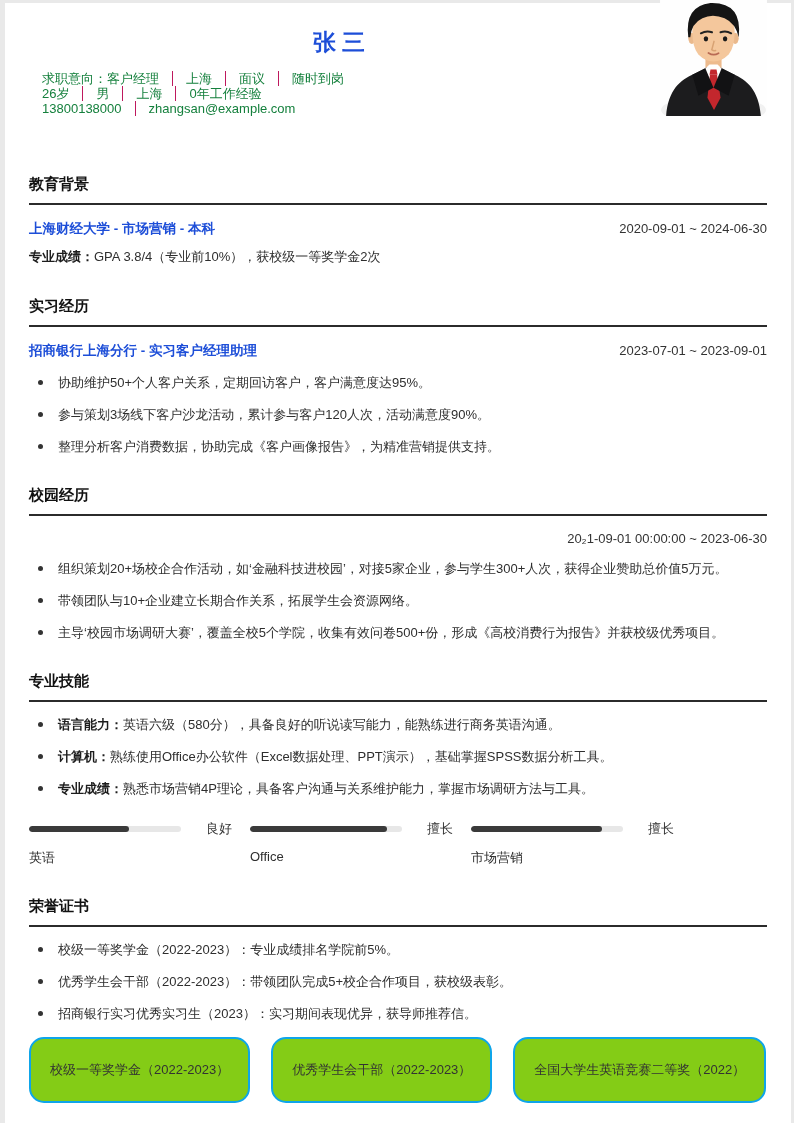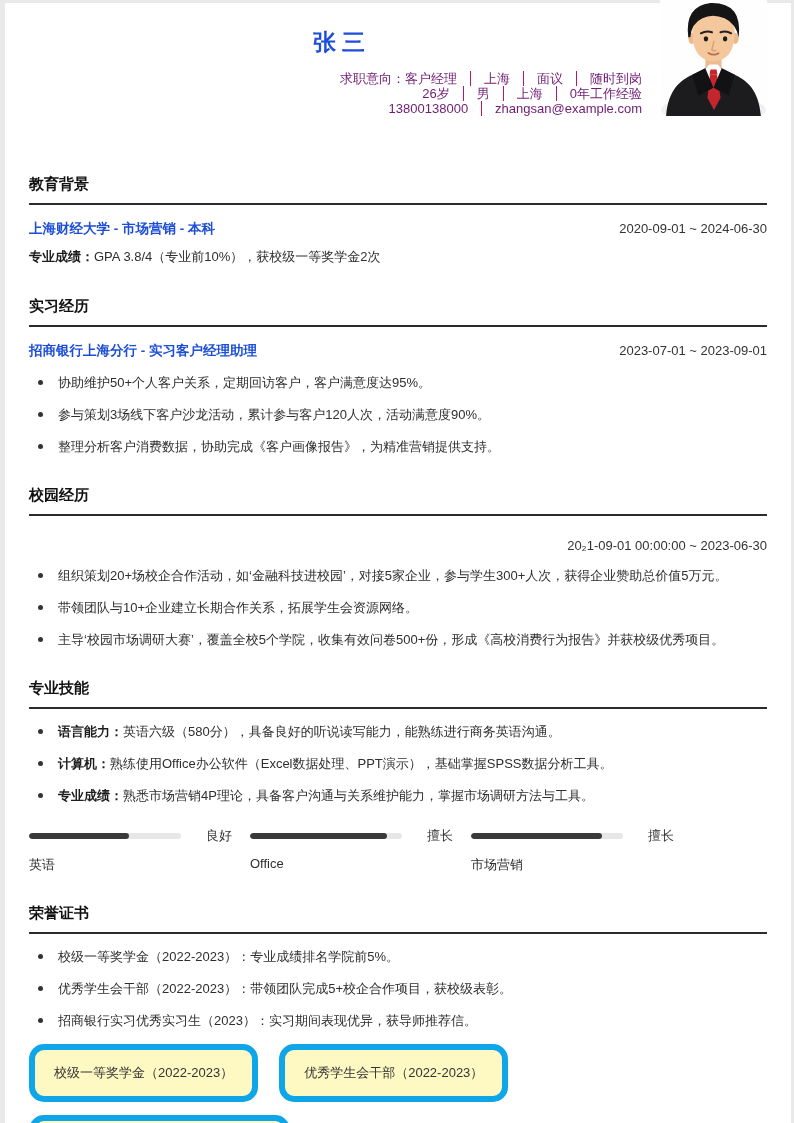--- a/index.html
+++ b/index.html
@@ -8,50 +8,50 @@
     font-family:"Liberation Sans",sans-serif;
   }
   .page{
     position:absolute;left:5px;top:3px;width:786px;height:1400px;
     background:#ffffff;padding:0 24px;box-sizing:border-box;
   }
   
   header{position:relative;padding-top:18px;height:124px}
   .header-text{margin-right:112px;text-align:center}
   h1{font-size:23px;font-weight:bold;color:#1d4ed8;margin:6px 0 13px;letter-spacing:6px}
-  .info-line{display:flex;justify-content:flex-end;align-items:center;margin:0 0;font-size:13px;color:#701a75}
+  .info-line{display:flex;justify-content:flex-start;align-items:center;margin:0 0;font-size:13px;color:#15803d}
   .seg{padding:0 13px;line-height:15px;white-space:nowrap}
   .seg + .seg{border-left:1px solid #be185d}
   .photo{position:absolute;right:0;top:-6px;width:107px;height:119px}
   .photo svg{display:block;width:100%;height:100%}
   
   section{margin-top:30px}
   h2{font-size:15px;font-weight:bold;color:#111;margin:0;padding-bottom:9px;border-bottom:2px solid #2b2b2b}
   .row-between{display:flex;justify-content:space-between;align-items:baseline;margin-top:15px}
   .bold-line{font-weight:bold;font-size:13.5px;color:#1d4ed8}
   .date{font-size:13px;color:#333;white-space:nowrap}
-  .date-line{text-align:right;margin-top:22px;font-size:13px;color:#333}
+  .date-line{text-align:right;margin-top:15px;font-size:13px;color:#333}
   .detail-rows{margin-top:4px}
   .edu-row{margin-top:8px;font-size:13px;line-height:21px;color:#2e2e2e}
   .edu-row b{color:#1d1d1d}
   ul.bullets{list-style:none;margin:13px 0 0;padding:0}
   ul.bullets li{position:relative;padding-left:29px;margin-bottom:13px;font-size:13px;line-height:19px;color:#2e2e2e}
   ul.bullets li::before{content:"";position:absolute;left:9px;top:7px;width:5px;height:5px;border-radius:50%;background:#333}
   ul.bullets li b{color:#1d1d1d}
   
   .skills-bars{display:flex;gap:18px;width:645px;margin-top:22px}
   .skill{flex:1;min-width:0}
   .bar-row{display:flex;align-items:center;gap:25px}
   .track{flex:1;height:6px;background:#e7e7e7;border-radius:3px;overflow:hidden}
   .fill{height:6px;background:#3a3a3a;border-radius:3px}
   .level{font-size:13px;color:#333;white-space:nowrap}
   .skill-name{margin-top:11px;font-size:13px;color:#2e2e2e}
   
   .pills{display:flex;flex-wrap:wrap;gap:13px 21px;margin-top:14px}
-  .pill{border:6px solid #0ea5e9;border-radius:15px;padding:14px 19px;font-size:13px;color:#333;background:#fef9c3;white-space:nowrap}
+  .pill{border:2px solid #0ea5e9;border-radius:15px;padding:22px 19px;font-size:13px;color:#333;background:#84cc16;white-space:nowrap}
 </style>
 </head>
 <body>
 
 <div class="page">
 
   <header>
     <div class="header-text">
       <h1>张三</h1>
       <div class="info-line">

